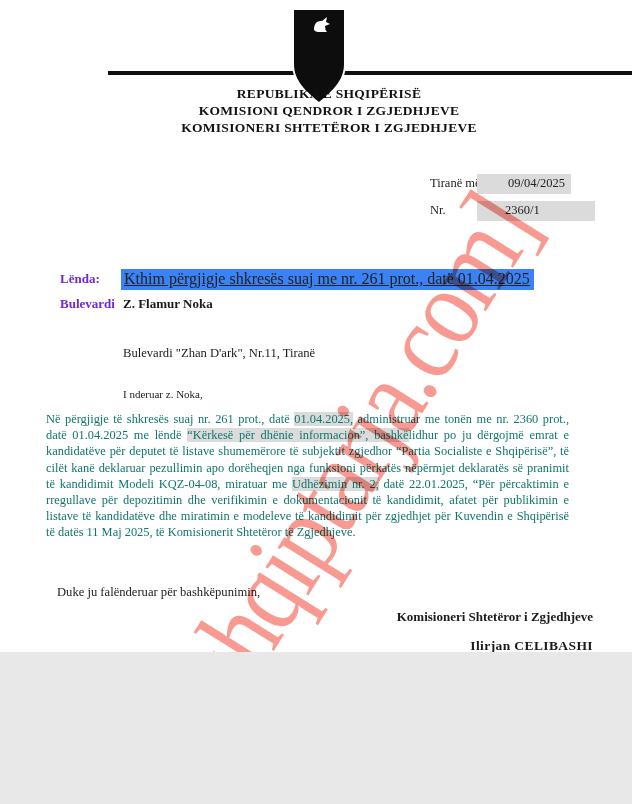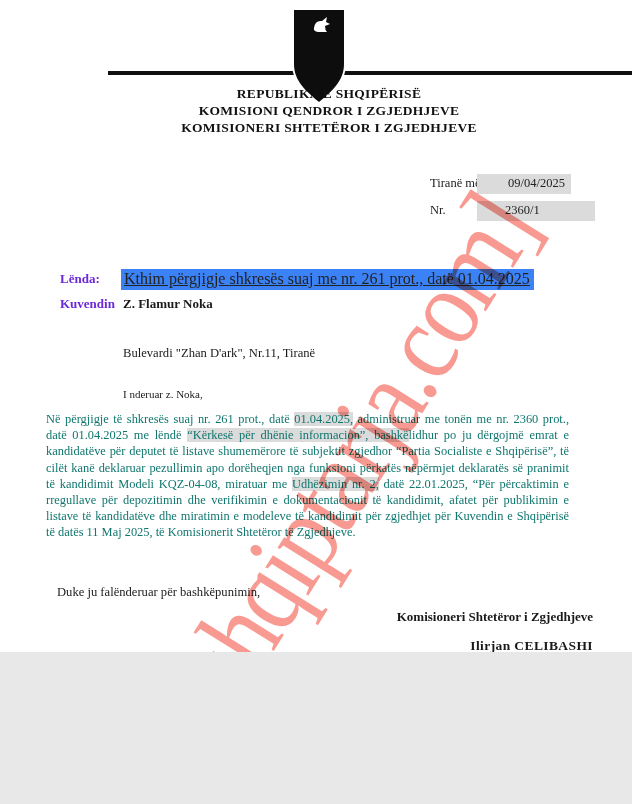--- a/index.html
+++ b/index.html
@@ -78,21 +78,21 @@
   </div>
 
   <div class="meta-label lbl-place">Tiranë më</div>
   <div class="meta-value val-date">09/04/2025</div>
   <div class="meta-label lbl-nr">Nr.</div>
   <div class="meta-value val-nr">2360/1</div>
 
   <div class="row-label" style="top:271px;">Lënda:</div>
   <div class="subject-value">Kthim përgjigje shkresës suaj me nr. 261 prot., datë 01.04.2025</div>
 
-  <div class="row-label" style="top:296px;">Kuvendin</div>
+  <div class="row-label" style="top:296px;">Bulevardi</div>
   <div class="recipient-name">Z. Flamur Noka</div>
   <div class="recipient-address">Bulevardi "Zhan D'ark", Nr.11, Tiranë</div>
 
   <div class="salutation">I nderuar z. Noka,</div>
   <p class="body-paragraph"><span>Në përgjigje të shkresës suaj nr. 261 prot., datë </span><span class="hl">01.04.2025,</span><span> administruar me tonën me nr. 2360 prot., datë 01.04.2025 me lëndë </span><span class="hl">“Kërkesë për dhënie informacion”, bashkë</span><span>lidhur po ju dërgojmë emrat e kandidatëve për deputet të listave shumemërore të subjektit zgjedhor “Partia Socialiste e Shqipërisë”, të cilët kanë deklaruar pezullimin apo dorëheqjen nga funksioni përkatës nëpërmjet deklaratës së pranimit të kandidimit Modeli KQZ-04-08, miratuar me </span><span class="hl">Udhëzimin nr. 2,</span><span> datë 22.01.2025, “Për përcaktimin e rregullave për depozitimin dhe verifikimin e dokumentacionit të kandidimit, afatet për publikimin e listave të kandidatëve dhe miratimin e modeleve të kandidimit për zgjedhjet për Kuvendin e Shqipërisë të datës 11 Maj 2025, të Komisionerit Shtetëror të Zgjedhjeve.</span></p>
   <div class="closing">Duke ju falënderuar për bashkëpunimin,</div>
 
   <div class="sig-title">Komisioneri Shtetëror i Zgjedhjeve</div>
   <div class="sig-name">Ilirjan CELIBASHI</div>
 

